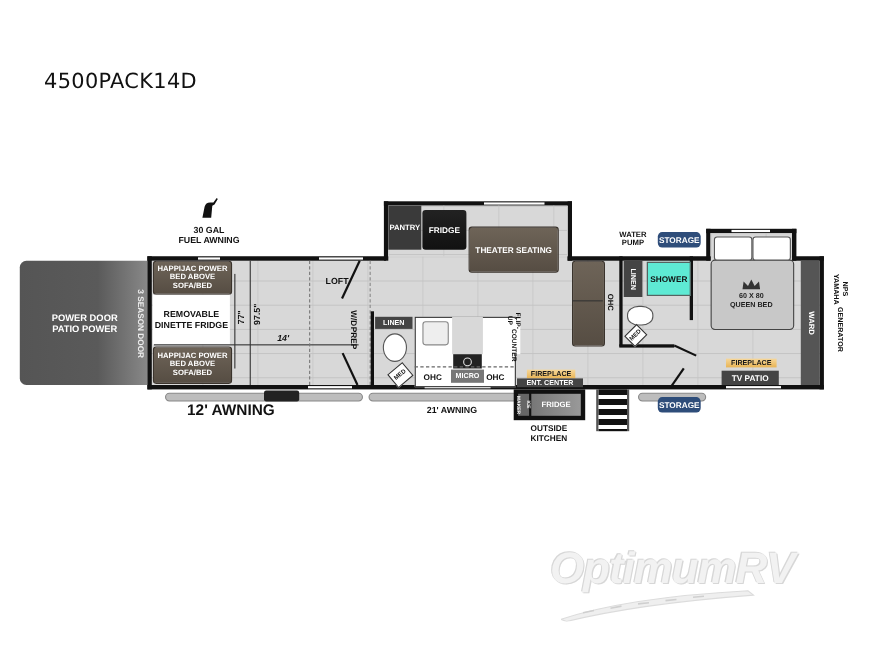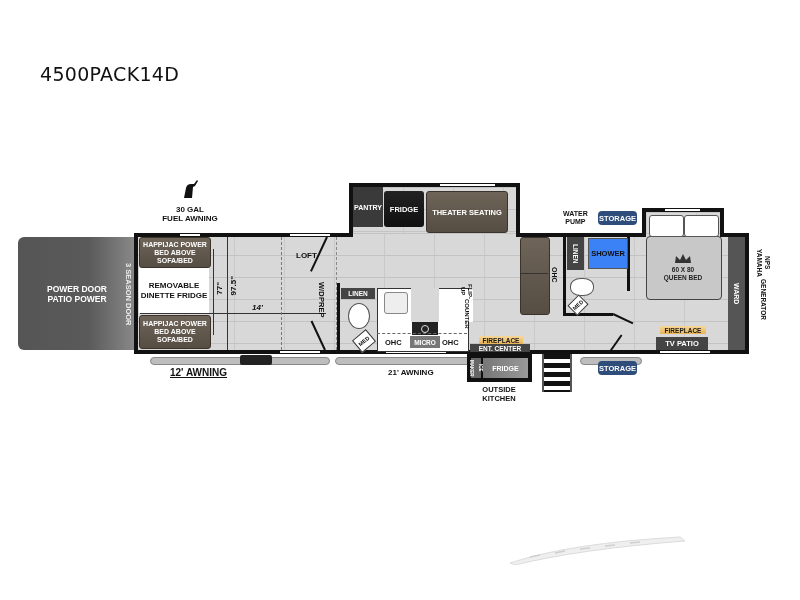--- a/index.html
+++ b/index.html
@@ -99,21 +99,21 @@
   <span>W/D</span>
   <span>PREP</span>
 </div>
 <div class="abs" style="left:326px;top:237px;width:2px;height:38px;background:#111;transform:rotate(25deg);transform-origin:top;"></div>
 <div class="abs" style="left:324px;top:318px;width:2px;height:32px;background:#111;transform:rotate(-25deg);transform-origin:bottom;"></div>
 <div class="abs" style="left:336px;top:237px;width:0;height:113px;border-left:1px dashed #888;"></div>
 <div class="abs wall" style="left:337px;top:283px;width:3px;height:67px;"></div>
 
 <div class="abs dark lbl wlbl flex-c" style="left:353px;top:187px;width:30px;height:40px;font-size:7px;background:#3a3a3a;">PANTRY</div>
 <div class="abs lbl wlbl flex-c" style="left:384px;top:191px;width:40px;height:36px;font-size:7.5px;background:linear-gradient(#222,#111);border-radius:3px;">FRIDGE</div>
-<div class="abs brown lbl wlbl flex-c" style="left:426px;top:191px;width:80px;height:40px;font-size:7.5px;">THEATER SEATING</div>
+<div class="abs brown lbl wlbl flex-c" style="left:426px;top:206px;width:80px;height:40px;font-size:7.5px;">THEATER SEATING</div>
 
 <div class="abs lbl wlbl flex-c" style="left:341px;top:288px;width:34px;height:11px;background:#444;font-size:6.5px;">LINEN</div>
 <div class="abs" style="left:348px;top:303px;width:20px;height:24px;background:#fff;border:1px solid #555;border-radius:50%;"></div>
 <div class="abs lbl flex-c" style="left:355px;top:333px;width:16px;height:14px;background:#fff;border:1px solid #333;font-size:5.5px;transform:rotate(-40deg);">MED</div>
 
 <div class="abs" style="left:377px;top:288px;width:90px;height:62px;background:#fff;border:1px solid #333;"></div>
 <div class="abs" style="left:384px;top:292px;width:22px;height:20px;border:1px solid #888;border-radius:3px;background:#eee;"></div>
 <div class="abs" style="left:411px;top:288px;width:28px;height:34px;background:#d8d8d8;"></div>
 <div class="abs flex-c" style="left:412px;top:322px;width:26px;height:13px;background:#222;">
   <span style="width:6px;height:6px;border:1px solid #ddd;border-radius:50%;display:block;"></span>
@@ -131,21 +131,21 @@
 <div class="abs lbl wlbl flex-c" style="left:470px;top:344px;width:60px;height:8px;font-size:6.5px;background:#444;">ENT. CENTER</div>
 
 <div class="abs brown" style="left:520px;top:237px;width:28px;height:76px;border-radius:3px;"></div>
 <div class="abs" style="left:520px;top:273px;width:28px;height:1px;background:#333;"></div>
 <div class="abs lbl vert flex-c" style="left:549px;top:262px;width:10px;height:26px;font-size:7px;">OHC</div>
 
 <div class="abs wall" style="left:563px;top:233px;width:3px;height:82px;"></div>
 <div class="abs wall" style="left:563px;top:313px;width:50px;height:3px;"></div>
 <div class="abs wall" style="left:627px;top:233px;width:3px;height:58px;"></div>
 <div class="abs lbl wlbl vert flex-c" style="left:567px;top:237px;width:17px;height:33px;background:#444;font-size:6.5px;">LINEN</div>
-<div class="abs lbl flex-c" style="left:588px;top:238px;width:38px;height:29px;background:#3b82f6;border:1px solid #555;font-size:7.5px;">SHOWER</div>
+<div class="abs lbl flex-c" style="left:588px;top:238px;width:38px;height:29px;background:#5eead4;border:1px solid #555;font-size:7.5px;">SHOWER</div>
 <div class="abs" style="left:570px;top:278px;width:22px;height:16px;background:#fff;border:1px solid #555;border-radius:45%;"></div>
 <div class="abs lbl flex-c" style="left:570px;top:298px;width:14px;height:12px;background:#fff;border:1px solid #333;font-size:5.5px;transform:rotate(-45deg);">MED</div>
 <div class="abs" style="left:612px;top:314px;width:2px;height:22px;background:#111;transform:rotate(-65deg);transform-origin:top;"></div>
 <div class="abs" style="left:608px;top:331px;width:2px;height:22px;background:#111;transform:rotate(35deg);transform-origin:bottom;"></div>
 
 <div class="abs lbl" style="left:563px;top:210px;font-size:7px;line-height:8px;">
   <div>WATER</div>
   <div>PUMP</div>
 </div>
 <div class="abs storage" style="left:598px;top:211px;width:39px;height:14px;">STORAGE</div>
@@ -166,35 +166,36 @@
 <div class="abs lbl flex-c fire" style="left:660px;top:326px;width:46px;height:8px;font-size:6.5px;">FIREPLACE</div>
 <div class="abs lbl wlbl flex-c" style="left:656px;top:337px;width:52px;height:13px;font-size:7.5px;background:#444;">TV PATIO</div>
 
 <div class="abs lbl vert flex-c" style="left:753px;top:246px;width:20px;height:74px;font-size:6.5px;line-height:8px;">
   <span>NPS YAMAHA</span>
   <span>GENERATOR</span>
 </div>
 
 <div class="abs awning" style="left:150px;top:357px;width:178px;"></div>
 <div class="abs" style="left:240px;top:355px;width:32px;height:10px;background:#222;border-radius:2px;"></div>
-<div class="abs lbl" style="left:170px;top:368px;font-size:10px;text-decoration:underline;">12' AWNING</div>
+<div class="abs lbl" style="left:170px;top:368px;font-size:14px;">12' AWNING</div>
 <div class="abs awning" style="left:335px;top:357px;width:135px;"></div>
 <div class="abs lbl" style="left:388px;top:368px;font-size:8px;">21' AWNING</div>
 <div class="abs awning" style="left:580px;top:357px;width:60px;"></div>
 
 <div class="abs" style="left:467px;top:354px;width:65px;height:28px;background:#111;"></div>
 <div class="abs lbl wlbl vert flex-c" style="left:471px;top:358px;width:10px;height:20px;font-size:4.5px;background:#666;">ICE MAKER</div>
 <div class="abs lbl wlbl flex-c" style="left:483px;top:358px;width:45px;height:20px;font-size:7px;background:linear-gradient(90deg,#777,#999);">FRIDGE</div>
 <div class="abs lbl" style="left:474px;top:385px;width:50px;font-size:7.5px;line-height:9px;">
   <div>OUTSIDE</div>
   <div>KITCHEN</div>
 </div>
 
 <div class="abs" style="left:542px;top:354px;width:26px;height:38px;border-left:2px solid #555;border-right:2px solid #555;background:repeating-linear-gradient(#111 0 5px,#fff 5px 9px);"></div>
 
 <div class="abs storage" style="left:598px;top:361px;width:39px;height:14px;">STORAGE</div>
 
 <div class="abs" style="left:500px;top:495px;width:265px;height:75px;">
+  <div style="font-family:'Liberation Sans',sans-serif;font-weight:bold;font-style:italic;font-size:40px;color:#f2f2f2;text-shadow:0 0 1px #cfcfcf,1px 1px 0 #d8d8d8,-1px -1px 0 #d8d8d8;letter-spacing:-1px;">OptimumRV</div>
   <svg width="180" height="30" viewBox="0 0 180 30" style="position:absolute;left:10px;top:40px;">
     <path d="M0 28 Q60 8 170 2 L175 6 Q70 14 5 30 Z" fill="#efefef" stroke="#dcdcdc"></path>
     <path d="M20 22 L30 20 M45 18 L55 16 M70 14 L80 13 M95 11 L105 10 M120 8 L130 7" stroke="#cfcfcf" stroke-width="1.5"></path>
   </svg>
 </div>
 
 </body></html>

